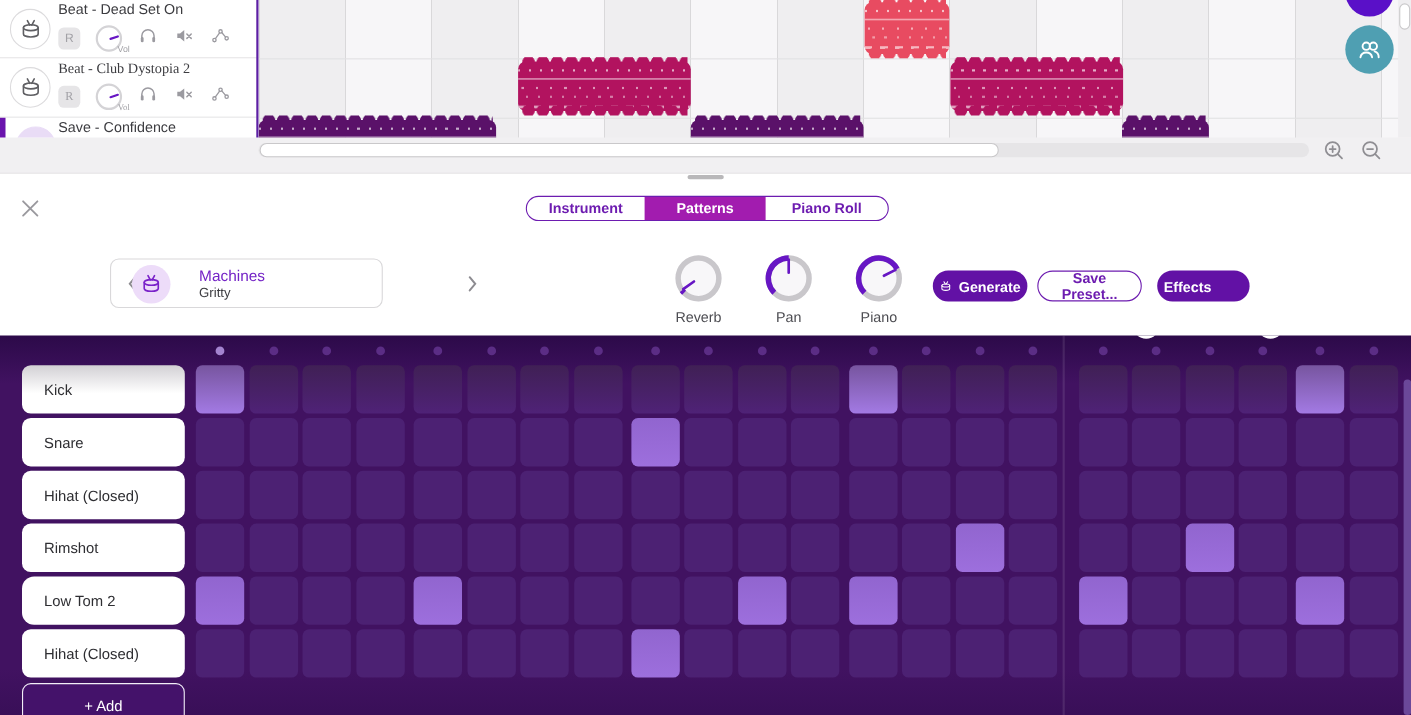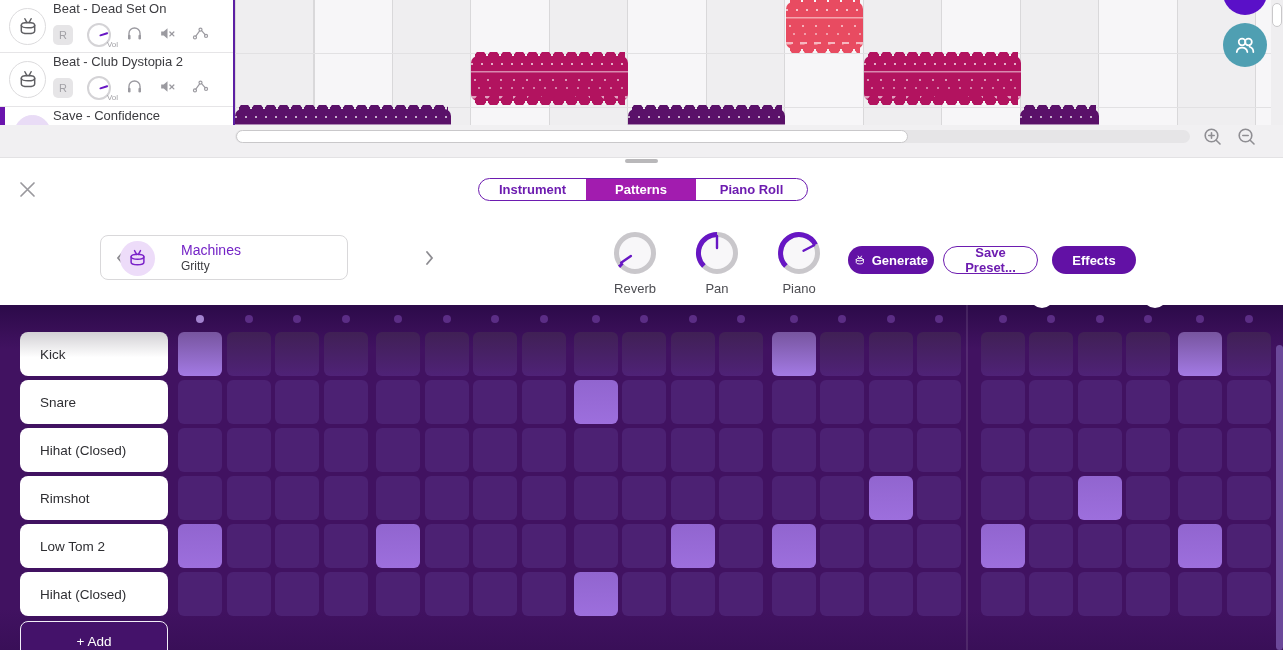--- a/index.html
+++ b/index.html
@@ -69,21 +69,21 @@
   .sel-icon{position:absolute;left:19px;top:5px;width:35px;height:35px;border-radius:50%;background:#eddcf9;
             color:#7a22c9;display:flex;align-items:center;justify-content:center}
   .sel-icon svg{width:21px;height:21px}
   .sel-cat{position:absolute;left:80px;top:6px;font-size:14px;font-weight:normal;color:#7423c6}
   .sel-preset{position:absolute;left:80px;top:23px;font-size:12px;color:#3c3c40}
 
   .knob{position:absolute;top:73px;width:44px;height:44px}
   .knob-lbl{position:absolute;top:123px;width:80px;text-align:center;font-size:13px;color:#4d4d52}
 
   .pill-btn{position:absolute;top:88px;height:28px;border-radius:14px;display:flex;align-items:center;
-            justify-content:center;gap:6px;font-size:13px;font-weight:bold}
+            justify-content:flex-start;gap:6px;font-size:13px;font-weight:bold}
   .pill-btn.filled{background:#6211a5;color:#fff;border:none}
   .pill-btn.outline{background:#fff;color:#6d1cb0;border:1.5px solid #6d1cb0}
   .pill-btn svg{width:15px;height:15px}
 
   .grid-panel{position:absolute;left:0;top:147px;width:1283px;height:345px;overflow:hidden;
       background:linear-gradient(180deg,#2c0a49 0,#411261 44px,#411261 88%,#390f58 100%)}
   .notch{position:absolute;top:-21px;width:24px;height:24px;border-radius:50%;background:#fff}
   .step-dot{position:absolute;top:10px;width:8px;height:8px;border-radius:50%;background:#5b2d85}
   .step-dot.current{background:#a383cf}
   .row-label{position:absolute;left:20px;width:148px;height:44px;border-radius:8px;background:#fff;
@@ -164,21 +164,21 @@
                   <path d="M15 10 l5 5 M20 10 l-5 5"></path>
                 </svg></span>
               <span><svg viewBox="0 0 24 24" fill="none" stroke="currentColor" stroke-linecap="round" stroke-width="1.5">
                   <circle cx="5" cy="17" r="1.9"></circle>
                   <circle cx="12" cy="7" r="1.9"></circle>
                   <circle cx="19" cy="15" r="1.9"></circle>
                   <path d="M6.1 15.3 L10.9 8.7 M13.4 8.3 L17.8 13.5"></path>
                 </svg></span>
             </div>
           </div>
-          <div class="track-row" style="top: 53px; height: 54px;">
+          <div class="track-row" style="top: 53px; height: 54px; font-family: Liberation Serif, serif;">
             <div class="t-icon">
               <svg viewBox="0 0 24 24" fill="none" stroke="currentColor" stroke-linecap="round" stroke-width="1.6">
                 <ellipse cx="12" cy="10" rx="7.3" ry="2.9"></ellipse>
                 <path d="M4.7 10 v6.3 a7.3 2.9 0 0 0 14.6 0 V10"></path>
                 <path d="M8.6 3 L11 7.4 M15.4 3 L13 7.4"></path>
               </svg>
             </div>
             <div class="t-name">Beat - Club Dystopia 2</div>
             <div class="t-ctrls">
               <div class="r-btn">R</div>
@@ -475,20 +475,20 @@
           <div class="cell" style="left: 1078px; top: 267px;"></div>
           <div class="cell" style="left: 1126px; top: 267px;"></div>
           <div class="cell" style="left: 1178px; top: 267px;"></div>
           <div class="cell" style="left: 1227px; top: 267px;"></div>
         </div>
       <div id="row-labels">
           <div class="row-label pressed" style="top: 27px;">Kick</div>
           <div class="row-label" style="top: 75px;">Snare</div>
           <div class="row-label" style="top: 123px;">Hihat (Closed)</div>
           <div class="row-label" style="top: 171px;">Rimshot</div>
-          <div class="row-label" style="top: 219px;">Low Tom 2</div>
+          <div class="row-label" style="top: 219px; border-radius: 11px;">Low Tom 2</div>
           <div class="row-label" style="top: 267px;">Hihat (Closed)</div>
         </div>
       <div class="add-btn">+ Add</div>
       <div class="gvscroll"></div>
     </div>
   </div>
 </div>
 
 </body></html>

